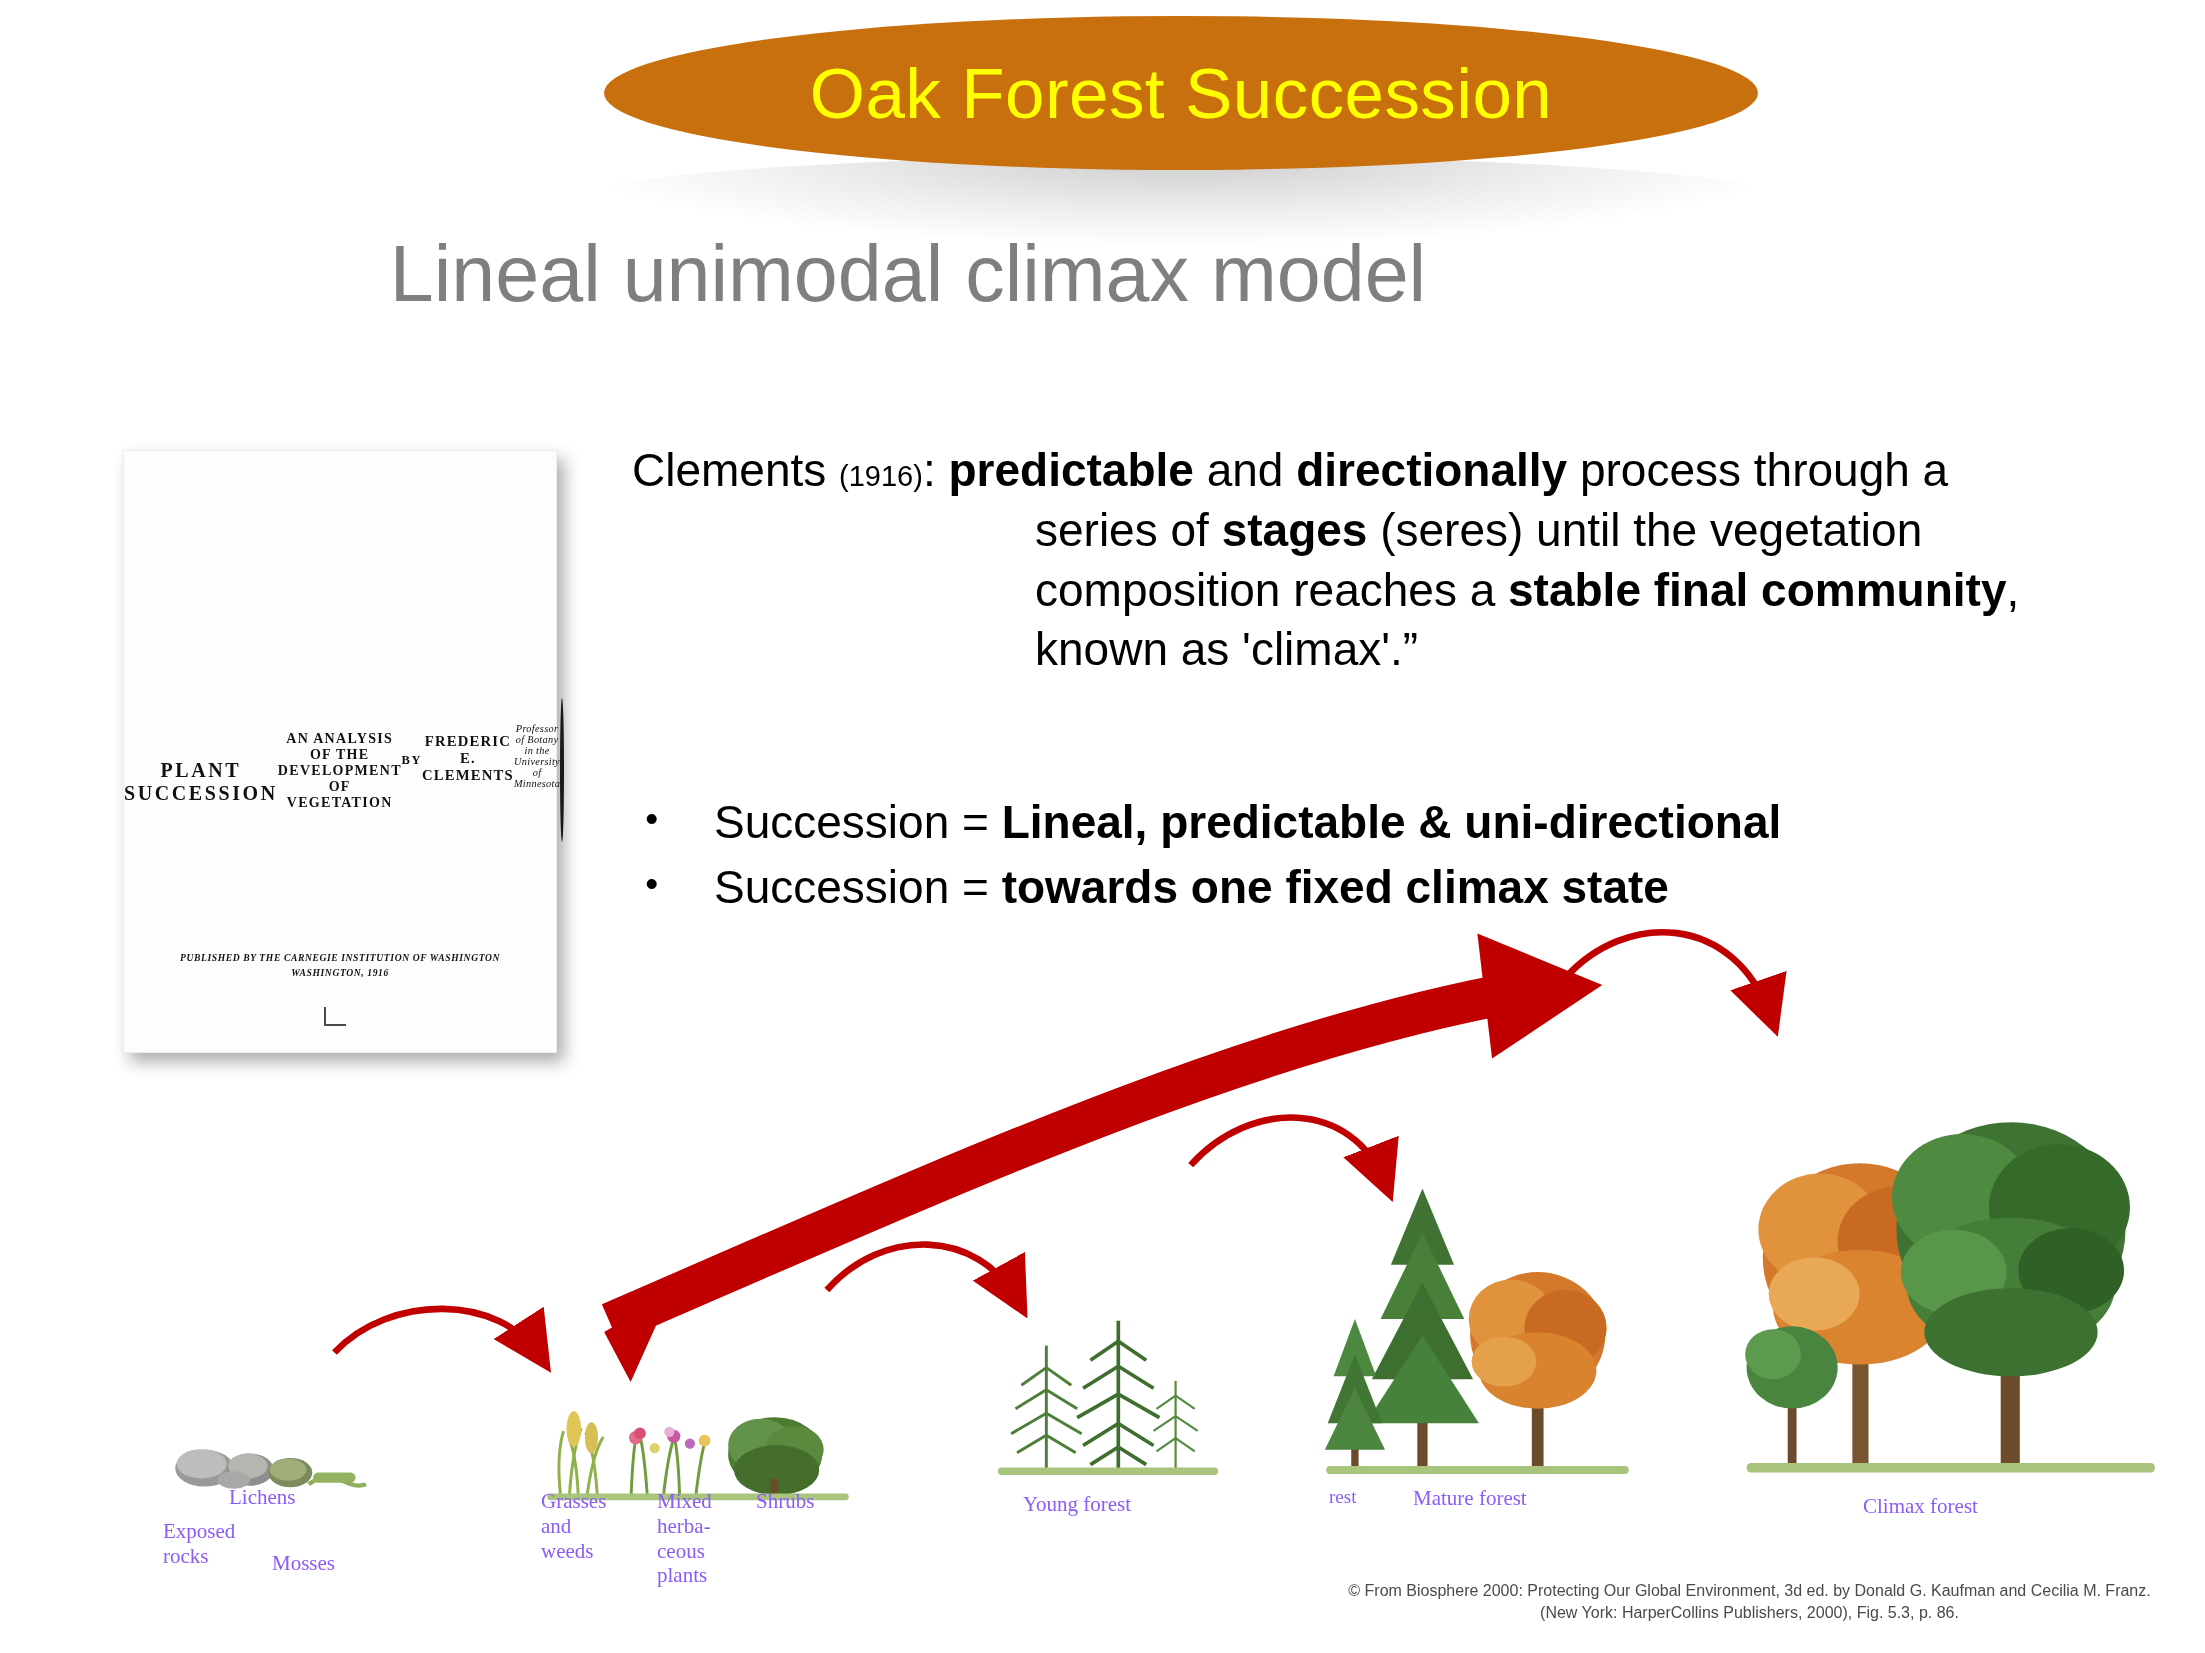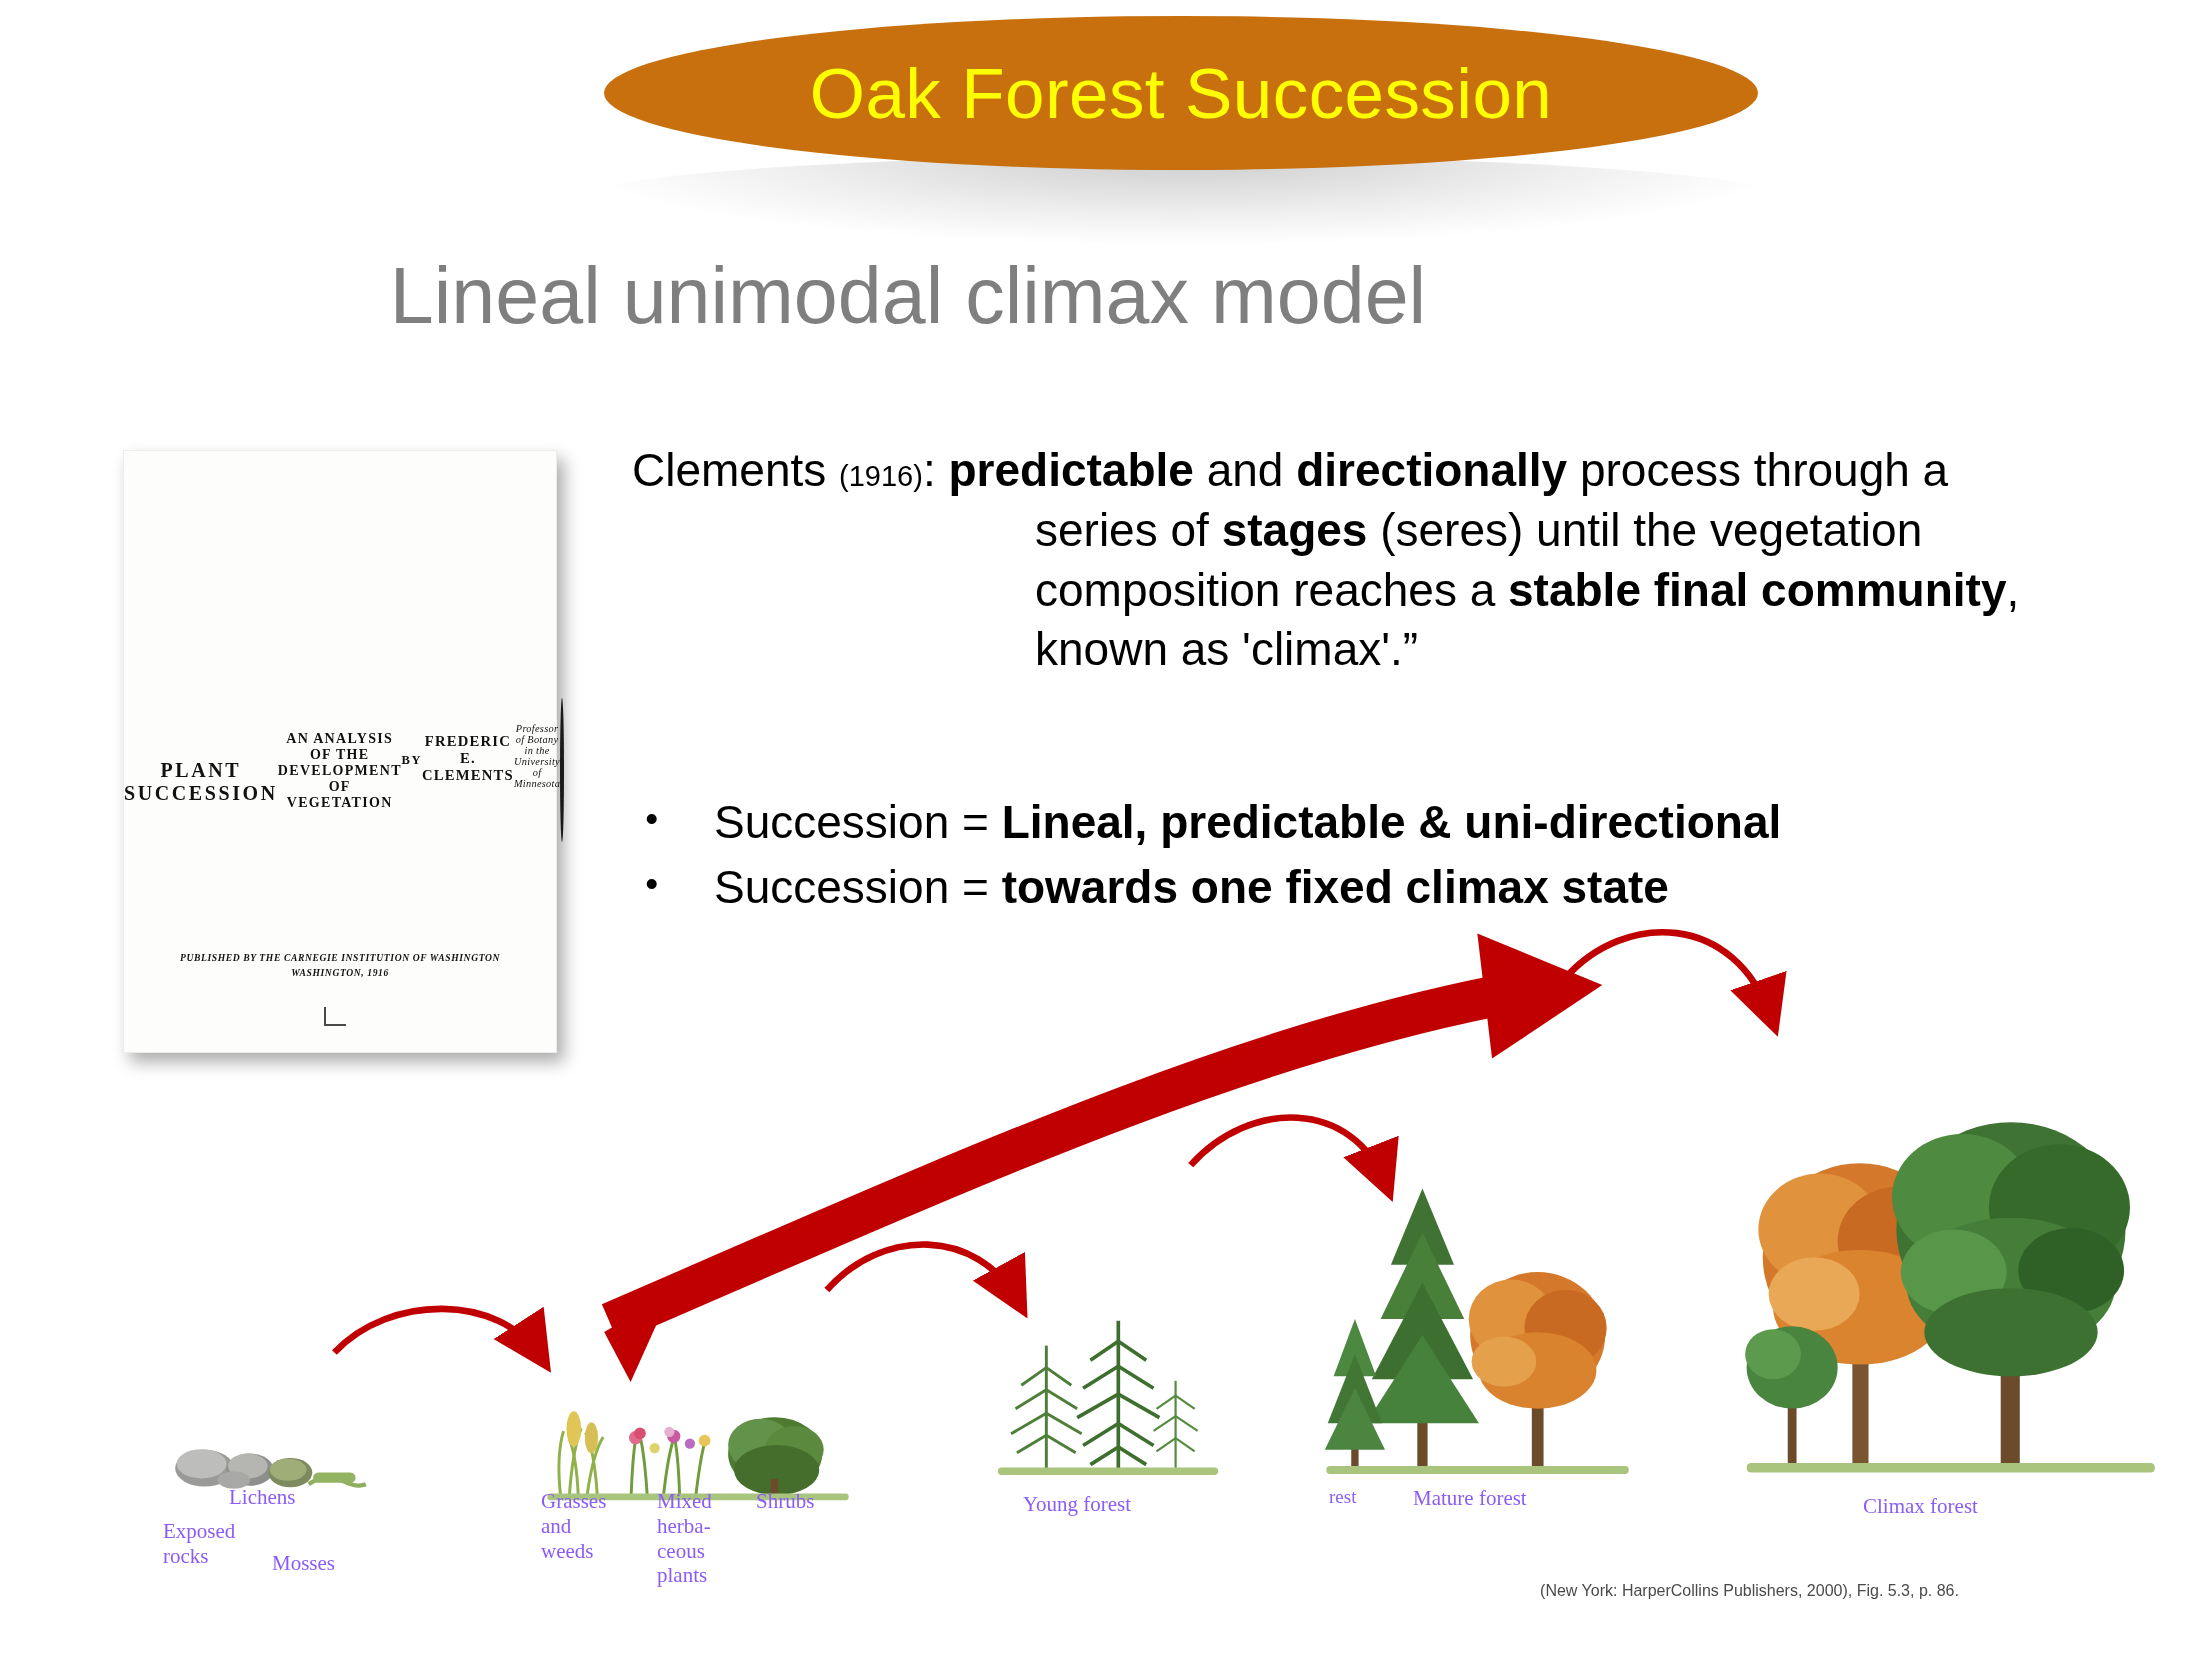--- a/index.html
+++ b/index.html
@@ -31,21 +31,21 @@
     color:#FFFF00;
     font-size:71px;
     line-height:1;
     letter-spacing:0.4px;
     white-space:nowrap;
     position:relative; z-index:2;
   }
 
   
   #page-heading{
-    position:absolute; left:0; top:253px; width:1816px;
+    position:absolute; left:0; top:231px; width:1816px;
     text-align:center;
     color:#7F7F7F;
     font-size:79px;
     line-height:1.08;
     white-space:nowrap;
   }
 
   
   #book-figure{
     position:absolute; left:123px; top:450px; width:434px; height:603px;
@@ -384,15 +384,16 @@
   <path d="M2130 1330 C 2210 1240, 2360 1240, 2410 1385" stroke="#C00000" stroke-width="9" fill="none" marker-end="url(#ah-small)"></path>
 
   <g>
     <path d="M830 1800 C 1270 1610, 1680 1420, 2060 1350" stroke="#C00000" stroke-width="56" fill="none" stroke-linecap="butt"></path>
     <polygon points="2010,1270 2180,1340 2030,1440" fill="#C00000"></polygon>
     <polygon points="822,1812 912,1760 858,1880" fill="#C00000"></polygon>
   </g>
 </svg>
 
 <div id="caption">
+  <div>© From Biosphere 2000: Protecting Our Global Environment, 3d ed. by Donald G. Kaufman and Cecilia M. Franz.</div>
   <div>(New York: HarperCollins Publishers, 2000), Fig. 5.3, p. 86.</div>
 </div>
 
 
 </body></html>

